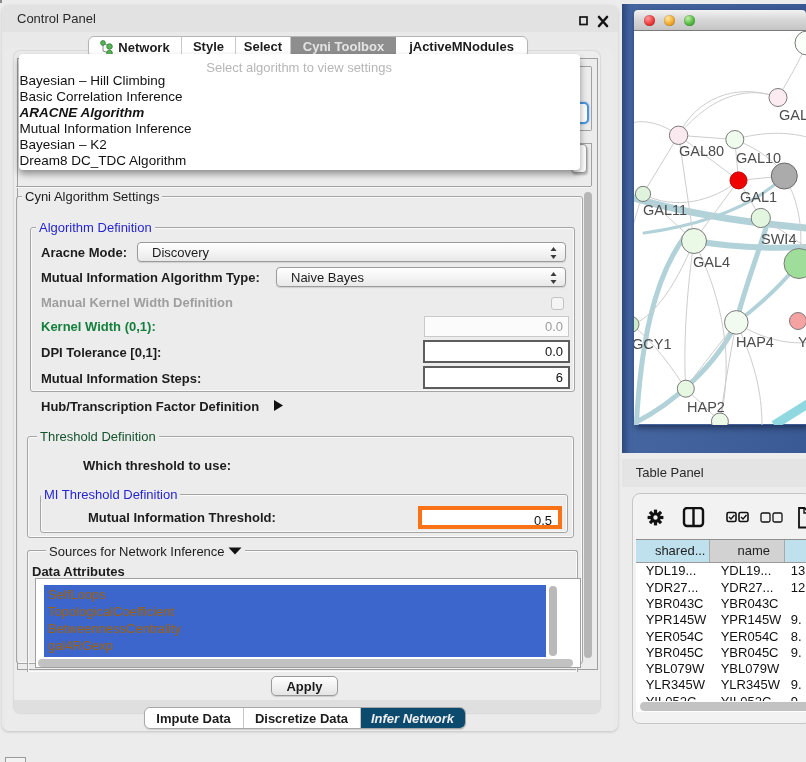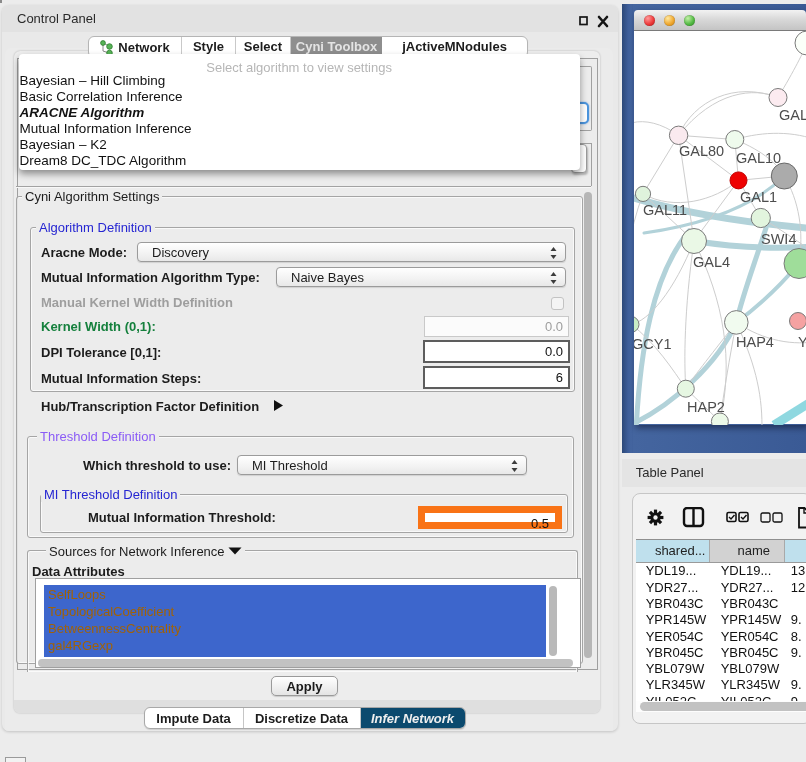--- a/index.html
+++ b/index.html
@@ -77,36 +77,29 @@
 
     <div class="lbl b" style="left:39px;top:366px;">Mutual Information Steps:</div>
     <div class="field" style="left:421px;top:361px;width:147px;height:23px;border:2px solid #5d5d5d;padding:2px 5px 0 0;">6</div>
 
     <div class="lbl b" style="left:39px;top:394px;">Hub/Transcription Factor Definition</div>
     <svg class="abs" style="left:270px;top:394px;" width="12" height="13" viewBox="0 0 12 13">
         <path d="M2 1 L11 6.5 L2 12 Z" fill="#111"></path>
       </svg>
 
     <div class="grp" style="left:25px;top:431px;width:547px;height:102px;"></div>
-    <div class="grplbl" style="left:35px;top:424px;color:#8b5cf6;">Threshold Definition</div>
+    <div class="grplbl" style="left:35px;top:424px;color:#14532d;">Threshold Definition</div>
 
     <div class="lbl b" style="left:29px;top:453px;width:200px;text-align:right;">Which threshold to use:</div>
-    <div class="combo" style="left:235px;top:450px;width:290px;height:20px;">
-      <span class="tx">MI Threshold</span>
-      <svg class="ar" viewBox="0 0 9 20">
-          <path d="M4.5 4 L7.5 8 L1.5 8 Z" fill="#3c3c3c"></path>
-          <path d="M4.5 16 L7.5 12 L1.5 12 Z" fill="#3c3c3c"></path>
-        </svg>
-    </div>
 
     <div class="grp" style="left:38px;top:489px;width:528px;height:39px;"></div>
     <div class="grplbl" style="left:39px;top:482px;color:#2525d2;">MI Threshold Definition</div>
 
     <div class="lbl b" style="left:46px;top:505px;margin-left:40px;">Mutual Information Threshold:</div>
-    <div class="field" style="left:416px;top:501px;width:144px;height:23px;border:7px solid #f97316;padding:3px 6px 0 0;">0.5</div>
+    <div class="field" style="left:416px;top:501px;width:144px;height:23px;border:4px solid #f97316;padding:3px 6px 0 0;">0.5</div>
 
     <div class="grp" style="left:25px;top:545px;width:551px;height:122px;border-bottom:none;border-radius:3px 3px 0 0;"></div>
     <div class="grplbl" style="left:44px;top:538px;color:#1c1c1c;">Sources for Network Inference <span style="display:inline-block;vertical-align:1px;"><svg width="14" height="8" viewBox="0 0 14 8">
             <path d="M0.5 0.5 L13.5 0.5 L7 7.5 Z" fill="#111"></path>
           </svg></span></div>
     <div class="lbl b" style="left:30px;top:559px;">Data Attributes</div>
 
     <div class="abs" style="left:33px;top:573px;width:546px;height:90px;background:#fff;border:1px solid #9f9f9f;"></div>
     <div class="abs" style="left:42px;top:580px;width:502px;height:72px;background:#3d66cc;"></div>
     <div class="abs" style="left:46px;top:580.5px;font-size:13px;color:#a16207;line-height:17.3px;">SelfLoops<br>TopologicalCoefficient<br>BetweennessCentrality<br>gal4RGexp</div>
@@ -138,21 +131,21 @@
       <svg width="14" height="15" viewBox="0 0 14 15" style="margin-right:4px;">
         <path d="M3 3 L9 6 M3 3 L3 11 M3 11 L9 13" stroke="#8a8a8a" stroke-width="1"></path>
         <circle cx="3" cy="3" r="2.4" fill="#57b357" stroke="#2e7d2e" stroke-width="0.8"></circle>
         <circle cx="9.5" cy="6.5" r="2.8" fill="#57b357" stroke="#2e7d2e" stroke-width="0.8"></circle>
         <circle cx="9.5" cy="13" r="2.8" fill="#57b357" stroke="#2e7d2e" stroke-width="0.8"></circle>
       </svg>
       <span>Network</span>
     </div>
     <div style="width:54px;text-align:center;line-height:20px;border-right:1px solid #c9c9c9;">Style</div>
     <div style="width:55px;text-align:center;line-height:20px;border-right:1px solid #c9c9c9;">Select</div>
-    <div style="width:91px;text-align:center;line-height:20px;background:#8e8e8e;color:#e4e4e4;">Cyni Toolbox</div>
+    <div style="width:105px;text-align:center;line-height:20px;background:#8e8e8e;color:#e4e4e4;">Cyni Toolbox</div>
     <div style="flex:1;text-align:center;line-height:20px;">jActiveMNodules</div>
   </div>
 
   <div class="abs" style="left:16.6px;top:49px;width:561px;height:116px;background:#fff;border-radius:4px;box-shadow:0 4px 7px rgba(0,0,0,.4);overflow:hidden;">
     <div style="position:absolute;left:0;top:6px;width:100%;text-align:center;font-size:13px;color:#b6b6b6;">Select algorithm to view settings</div>
     <div style="position:absolute;left:0;top:19px;width:100%;font-size:13.5px;color:#111;">
       <div style="height:16.1px;line-height:16.1px;padding-left:1px;">Bayesian – Hill Climbing</div>
       <div style="height:16.1px;line-height:16.1px;padding-left:1px;">Basic Correlation Inference</div>
       <div style="height:16.1px;line-height:16.1px;padding-left:1px;font-weight:bold;font-style:italic;">ARACNE Algorithm</div>
       <div style="height:16.1px;line-height:16.1px;padding-left:1px;">Mutual Information Inference</div>

